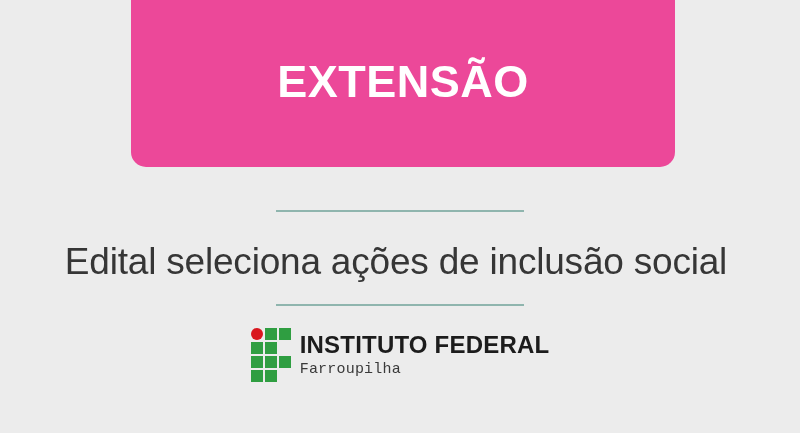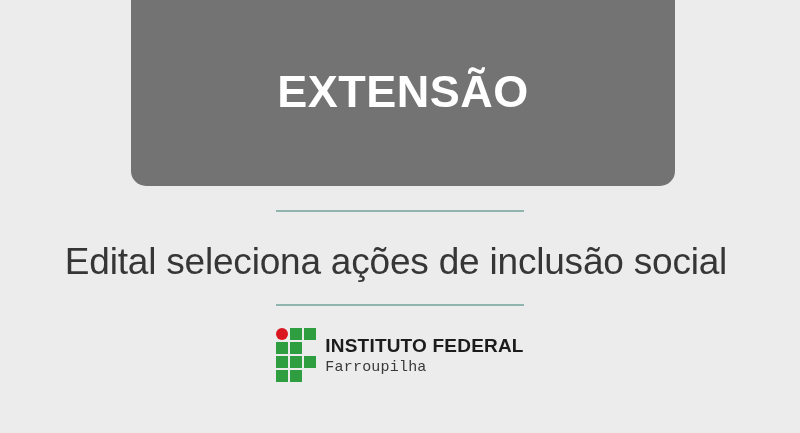--- a/index.html
+++ b/index.html
@@ -23,22 +23,22 @@
     height: 433px;
     background: #ececec;
   }
 
   
   #banner {
     position: absolute;
     left: 131px;
     top: 0;
     width: 544px;
-    height: 186px;
-    background: #737373;
+    height: 167px;
+    background: #ec4899;
     border-radius: 0 0 15px 15px;
     display: flex;
     align-items: center;
     justify-content: center;
   }
 
   #banner-title {
     color: #ffffff;
     font-family: "Liberation Sans", sans-serif;
     font-size: 45px;
@@ -119,21 +119,21 @@
   #logo-words {
     display: flex;
     flex-direction: column;
     justify-content: center;
     line-height: 1;
   }
 
   #logo-name {
     color: #1c1c1c;
     font-family: "Liberation Sans", sans-serif;
-    font-size: 19px;
+    font-size: 24px;
     font-weight: bold;
     letter-spacing: 0.2px;
     white-space: nowrap;
   }
 
   #logo-campus {
     color: #3a3a3a;
     font-family: Liberation Mono, monospace;
     font-size: 15px;
     font-weight: normal;

